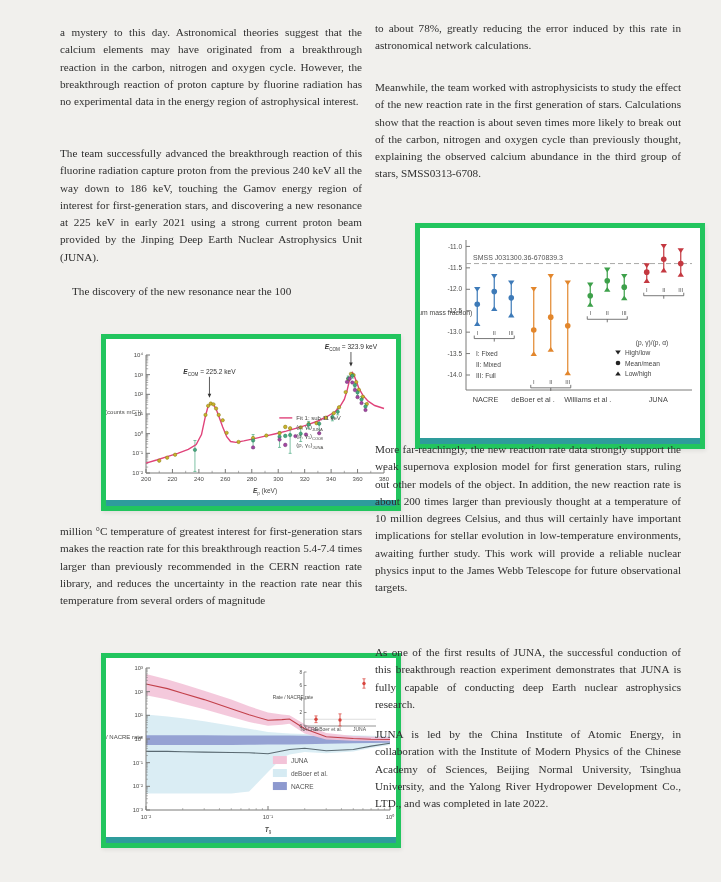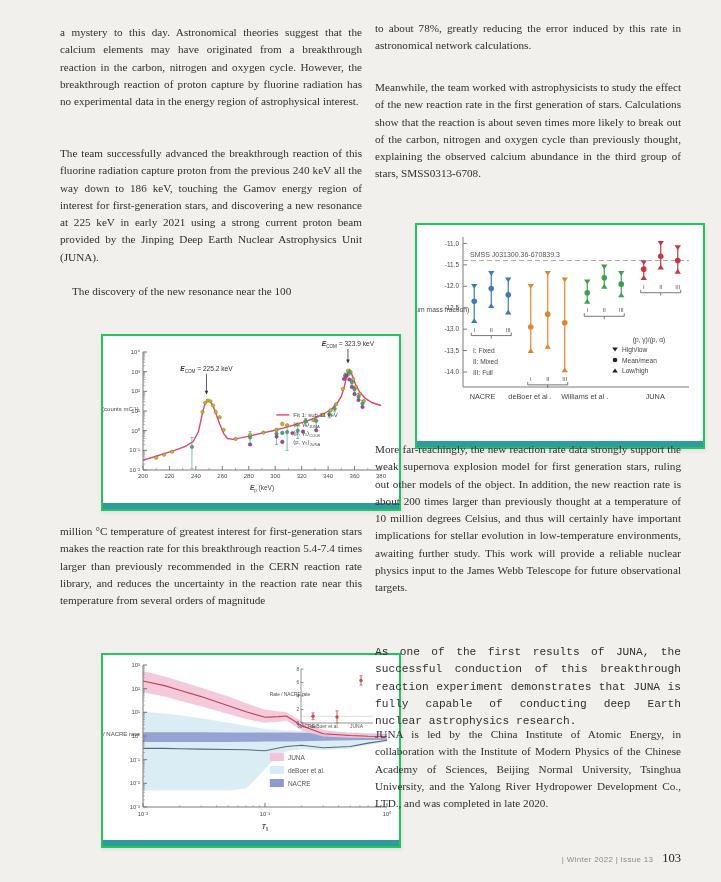--- a/index.html
+++ b/index.html
@@ -1,20 +1,20 @@
 <!DOCTYPE html>
 <html><head>
 <meta charset="utf-8">
 <style>
   html,body{margin:0;padding:0;}
   .page{position:relative;width:721px;height:882px;background:#f1f0ed;overflow:hidden;
         font-family:"Liberation Serif",serif;color:#333;}
   .block{position:absolute;}
   .para{font-size:11.2px;line-height:17.3px;text-align:justify;color:#2f2f2f;margin:0;}
-  .figure{position:absolute;background:#ffffff;border:2px solid #22c55e;
+  .figure{position:absolute;background:#ffffff;border:5px solid #22c55e;
           box-shadow:1px 2px 4px rgba(0,0,0,0.07);box-sizing:border-box;
           display:flex;flex-direction:column;}
   .figure svg{display:block;margin:auto;}
   .teal-bar{height:6px;width:100%;margin-top:auto;}
   .footer{position:absolute;text-align:right;}
   .footer .issue{font-family:"Liberation Sans",sans-serif;font-size:8px;color:#8a8a8a;letter-spacing:0.3px;}
   .footer .pageno{font-family:"Liberation Serif",serif;font-size:12.5px;color:#222;margin-left:9px;}
 </style>
 </head>
 <body>
@@ -479,20 +479,17 @@
         <text x="205" y="127.00000000000004" font-size="6.6" text-anchor="start" fill="#444" font-family="&quot;Liberation Sans&quot;,sans-serif">High/low</text>
         <circle cx="198" cy="135.00000000000006" r="2.3" fill="#222"></circle>
         <text x="205" y="137.50000000000006" font-size="6.6" text-anchor="start" fill="#444" font-family="&quot;Liberation Sans&quot;,sans-serif">Mean/mean</text>
         <polygon points="195.2,147.50000000000006 200.8,147.50000000000006 198,143.50000000000006" fill="#222"></polygon>
         <text x="205" y="148.00000000000006" font-size="6.6" text-anchor="start" fill="#444" font-family="&quot;Liberation Sans&quot;,sans-serif">Low/high</text>
       </svg>
     <div class="teal-bar" style="background: rgb(46, 156, 156);"></div>
   </figure>
 
   <p class="block para" style="left:375px;top:441px;width:306px;">More far-reachingly, the new reaction rate data strongly support the weak supernova explosion model for first generation stars, ruling out other models of the object. In addition, the new reaction rate is about 200 times larger than previously thought at a temperature of 10 million degrees Celsius, and thus will certainly have important implications for stellar evolution in low-temperature environments, awaiting further study. This work will provide a reliable nuclear physics input to the James Webb Telescope for future observational targets.</p>
-  <p class="block para" style="left:375px;top:644px;width:306px;font-family:Liberation Mono, monospace;">As one of the first results of JUNA, the successful conduction of this breakthrough reaction experiment demonstrates that JUNA is fully capable of conducting deep Earth nuclear astrophysics research.</p>
-  <p class="block para" style="left:375px;top:726px;width:306px;">JUNA is led by the China Institute of Atomic Energy, in collaboration with the Institute of Modern Physics of the Chinese Academy of Sciences, Beijing Normal University, Tsinghua University, and the Yalong River Hydropower Development Co., LTD., and was completed in late 2020.</p>
-
-  <div class="footer block" style="left:375px;top:848px;width:306px;">
-    <span class="issue">| Winter 2022 | Issue 13</span><span class="pageno">103</span>
-  </div>
+  <p class="block para" style="left:375px;top:644px;width:306px;">As one of the first results of JUNA, the successful conduction of this breakthrough reaction experiment demonstrates that JUNA is fully capable of conducting deep Earth nuclear astrophysics research.</p>
+  <p class="block para" style="left:375px;top:726px;width:306px;">JUNA is led by the China Institute of Atomic Energy, in collaboration with the Institute of Modern Physics of the Chinese Academy of Sciences, Beijing Normal University, Tsinghua University, and the Yalong River Hydropower Development Co., LTD., and was completed in late 2022.</p>
+
 
 </div>
 
 </body></html>

